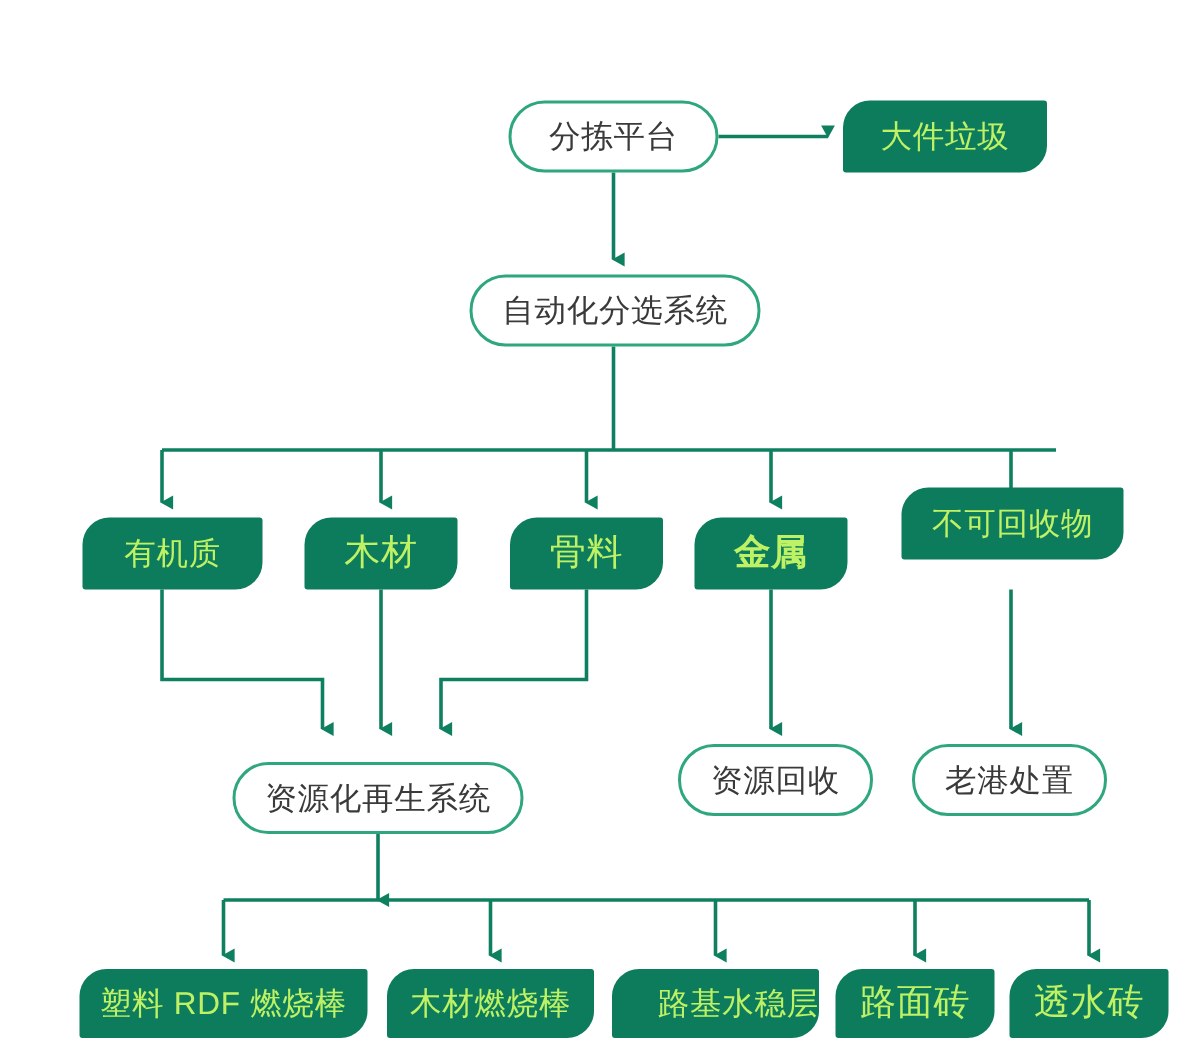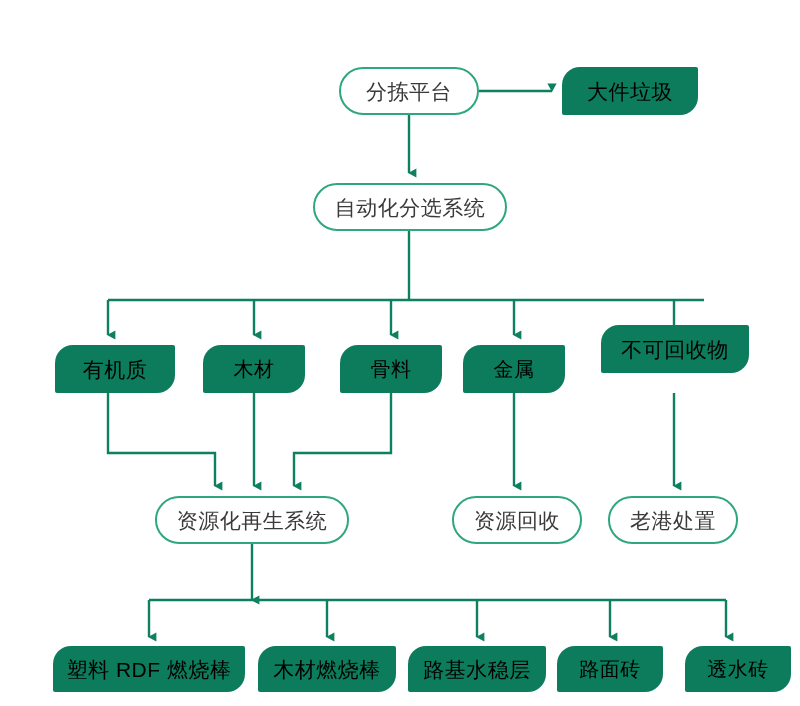--- a/index.html
+++ b/index.html
@@ -44,26 +44,26 @@
     background: #ffffff;
     border: 2px solid #2FA77E;
     border-radius: 999px;
     color: #3a3a3a;
     font-size: 21px;
   }
 
   
   .node.solid {
     background: #0C7C5C;
-    color: #000000;
+    color: #bef264;
     font-size: 21px;
     border-radius: 18px 2px 18px 2px;
   }
 
-  .node.solid.small { font-size: 20px; }
+  .node.solid.small { font-size: 24px; }
 
   .node .label { display: block; line-height: 1; }
 </style>
 </head>
 <body>
 
 <div id="stage">
 
   <svg id="wires" viewBox="0 0 800 706" width="800" height="706">
     <defs>
@@ -121,45 +121,45 @@
       </div>
       <div class="node solid" style="left: 55px; top: 345px; width: 120px; height: 48px;">
         <span class="label">有机质</span>
       </div>
       <div class="node solid small" style="left: 203px; top: 345px; width: 102px; height: 48px;">
         <span class="label">木材</span>
       </div>
       <div class="node solid small" style="left: 340px; top: 345px; width: 102px; height: 48px; justify-content: center;">
         <span class="label">骨料</span>
       </div>
-      <div class="node solid small" style="left: 463px; top: 345px; width: 102px; height: 48px;">
+      <div class="node solid small" style="left: 463px; top: 345px; width: 102px; height: 48px; font-weight: bold;">
         <span class="label">金属</span>
       </div>
       <div class="node solid" style="left: 601px; top: 325px; width: 148px; height: 48px;">
         <span class="label">不可回收物</span>
       </div>
-      <div class="node pill" style="left: 155px; top: 496px; width: 194px; height: 48px;">
+      <div class="node pill" style="left: 155px; top: 508px; width: 194px; height: 48px;">
         <span class="label">资源化再生系统</span>
       </div>
       <div class="node pill" style="left: 452px; top: 496px; width: 130px; height: 48px;">
         <span class="label">资源回收</span>
       </div>
       <div class="node pill" style="left: 608px; top: 496px; width: 130px; height: 48px;">
         <span class="label">老港处置</span>
       </div>
       <div class="node solid" style="left: 53px; top: 646px; width: 192px; height: 46px;">
         <span class="label">塑料 RDF 燃烧棒</span>
       </div>
       <div class="node solid" style="left: 258px; top: 646px; width: 138px; height: 46px; justify-content: center;">
         <span class="label">木材燃烧棒</span>
       </div>
-      <div class="node solid" style="left: 408px; top: 646px; width: 138px; height: 46px;">
+      <div class="node solid" style="left: 408px; top: 646px; width: 138px; height: 46px; justify-content: flex-end;">
         <span class="label">路基水稳层</span>
       </div>
       <div class="node solid small" style="left: 557px; top: 646px; width: 106px; height: 46px;">
         <span class="label">路面砖</span>
       </div>
-      <div class="node solid small" style="left: 673px; top: 646px; width: 106px; height: 46px; margin-left: 12px;">
+      <div class="node solid small" style="left: 673px; top: 646px; width: 106px; height: 46px;">
         <span class="label">透水砖</span>
       </div>
     </div>
 
 </div>
 
 </body></html>

